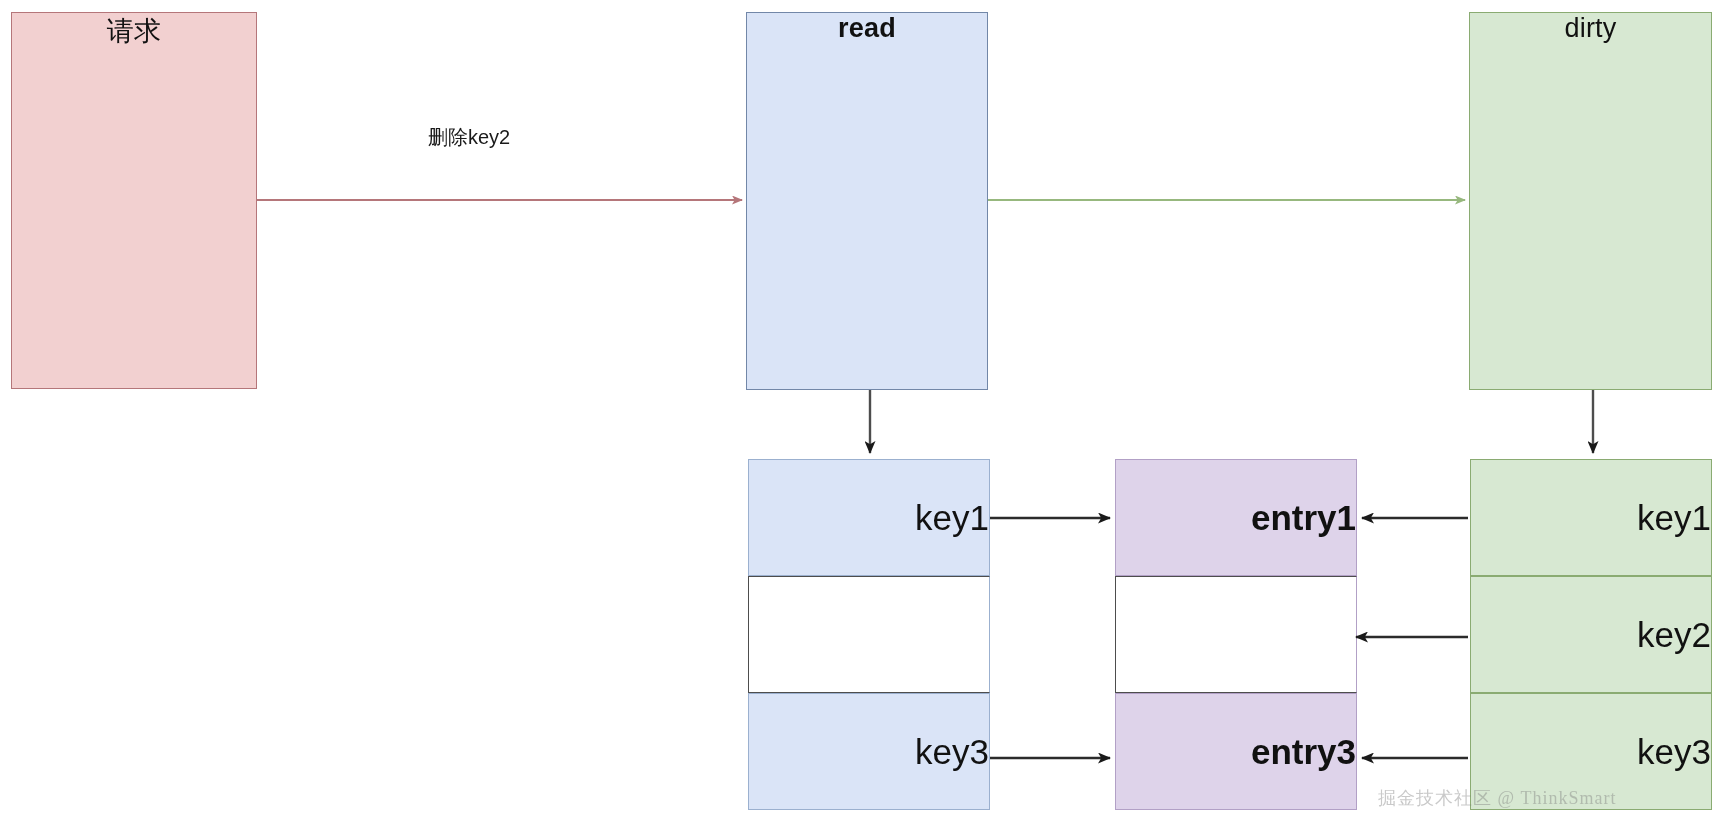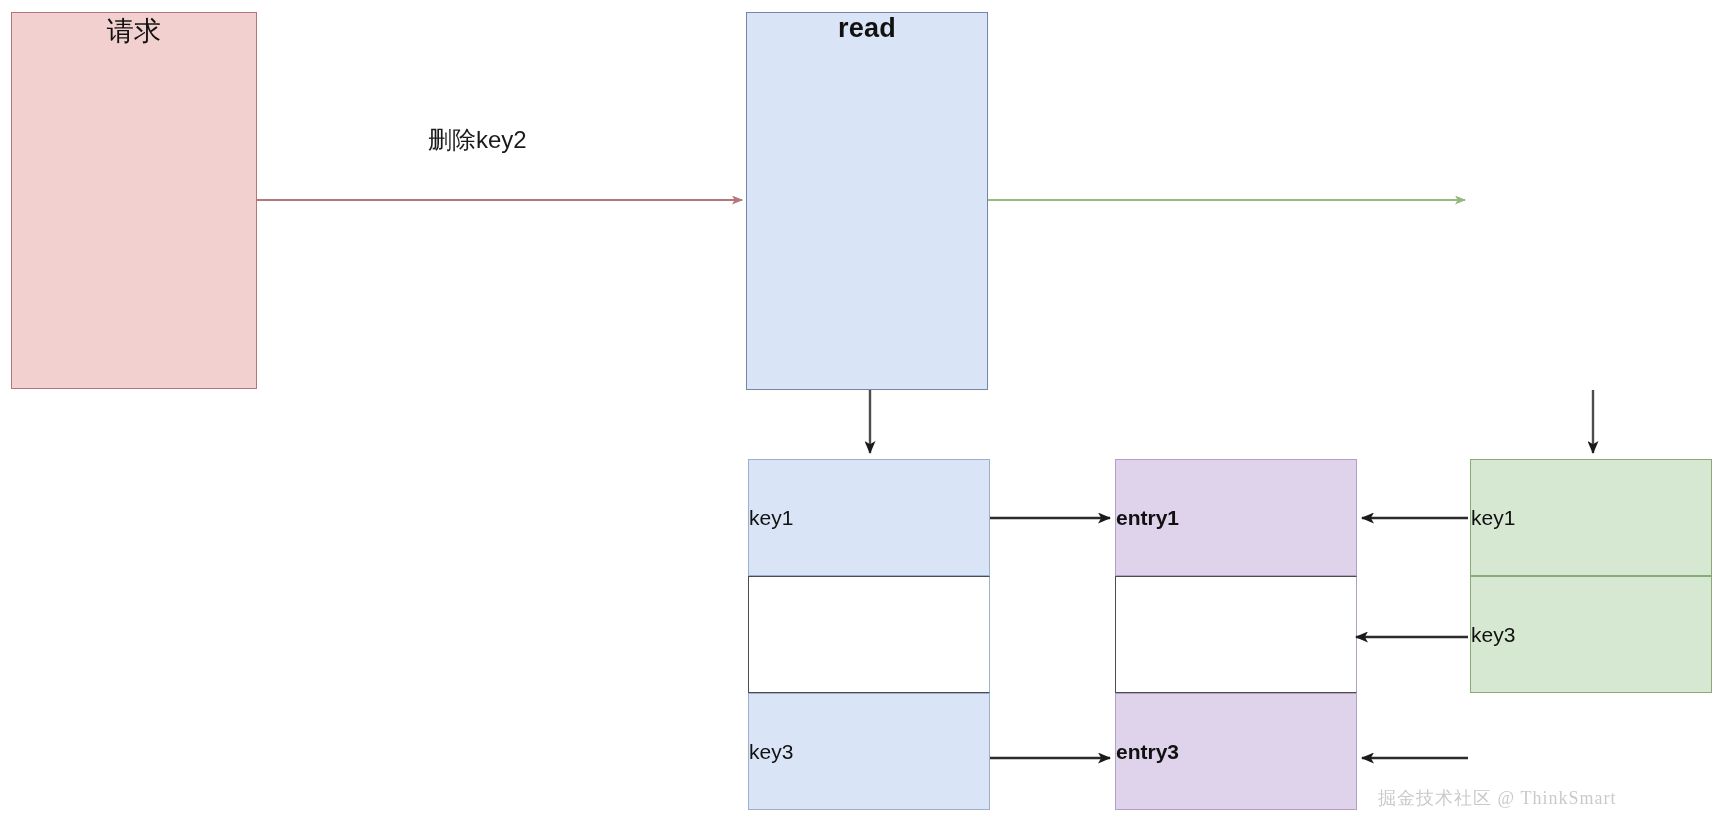--- a/index.html
+++ b/index.html
@@ -49,22 +49,22 @@
 
   
   .stack {
     position: absolute;
     box-sizing: border-box;
   }
   .cell {
     box-sizing: border-box;
     display: flex;
     align-items: center;
-    justify-content: flex-start;
-    font-size: 21px;
+    justify-content: flex-end;
+    font-size: 35px;
     color: #111111;
     width: 100%;
   }
 
   #read-stack { left: 748px; top: 459px; width: 242px; height: 351px; }
   #read-stack .cell { border: 1.4px solid #9bb0cf; background: #dae4f7; }
   #read-stack .cell.empty {
     background: #ffffff;
     border: 1.5px solid #4d4d4d;
     border-left-color: #4d4d4d;
@@ -91,21 +91,21 @@
     position: absolute;
     left: 0; top: 0;
     width: 1732px; height: 838px;
     pointer-events: none;
   }
 
   
   #delete-label {
     position: absolute;
     left: 428px; top: 124px;
-    font-size: 24px;
+    font-size: 20px;
     color: #1a1a1a;
     white-space: nowrap;
   }
 
   
   #watermark {
     position: absolute;
     left: 1378px; top: 786px;
     font-family: "Liberation Serif", "DejaVu Serif", serif;
     font-size: 18px;
@@ -120,20 +120,23 @@
 <div id="canvas">
 
   <div class="node" id="request-node">
     <span>请求</span>
   </div>
 
   <div class="node" id="read-node">
     <span>read</span>
   </div>
 
+  <div class="node" id="dirty-node">
+    <span>dirty</span>
+  </div>
 
   <div class="stack" id="read-stack">
     <div class="cell r1">
       <span>key1</span>
     </div>
     <div class="cell r2 empty">
       <span></span>
     </div>
     <div class="cell r3">
       <span>key3</span>
@@ -148,20 +151,23 @@
       <span></span>
     </div>
     <div class="cell r3">
       <span>entry3</span>
     </div>
   </div>
 
   <div class="stack" id="dirty-stack">
     <div class="cell r1">
       <span>key1</span>
+    </div>
+    <div class="cell r2">
+      <span>key2</span>
     </div>
     <div class="cell r3">
       <span>key3</span>
     </div>
   </div>
 
   <svg id="wires" viewBox="0 0 1732 838" xmlns="http://www.w3.org/2000/svg">
     <defs>
       <marker id="arrow-red" markerWidth="11" markerHeight="9" refX="10" refY="4.5" orient="auto" markerUnits="userSpaceOnUse">
         <path d="M0,0 L11,4.5 L0,9 L2.6,4.5 Z" fill="#b5767a"></path>

